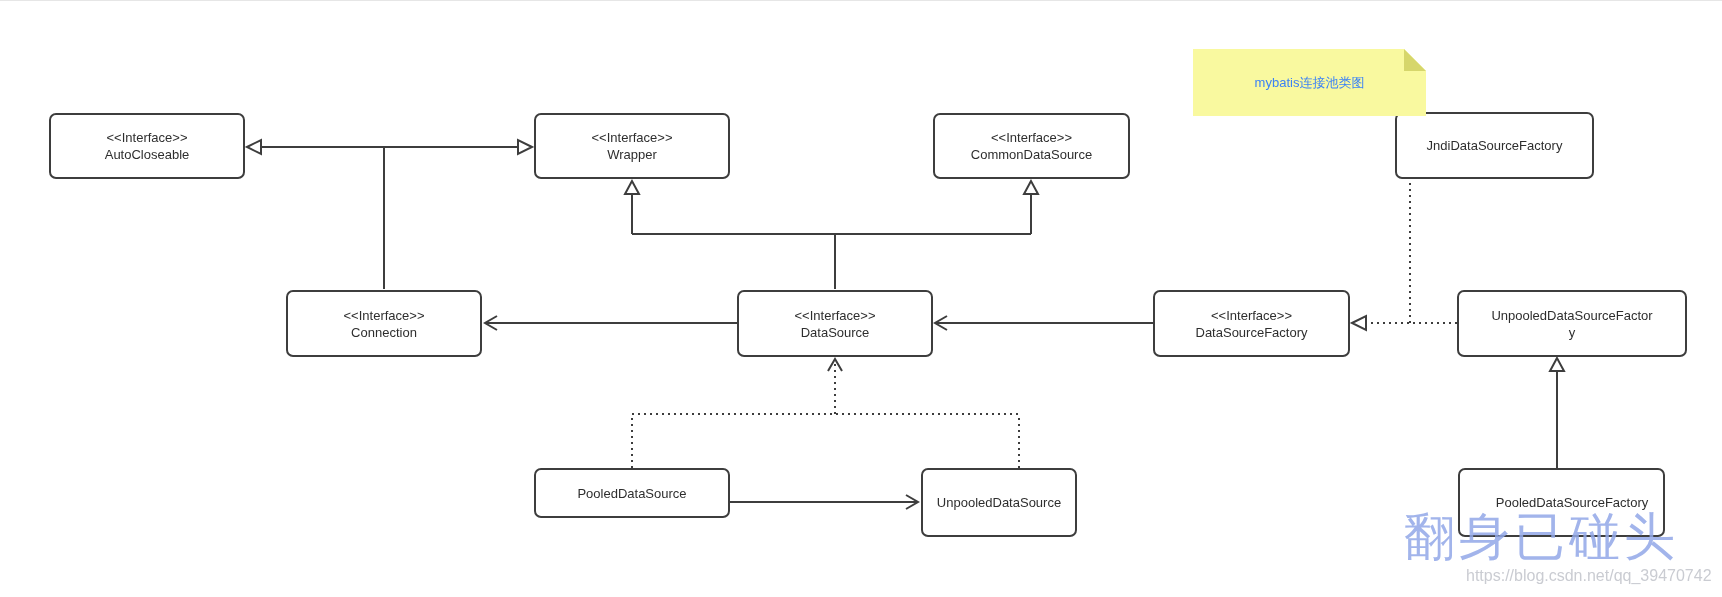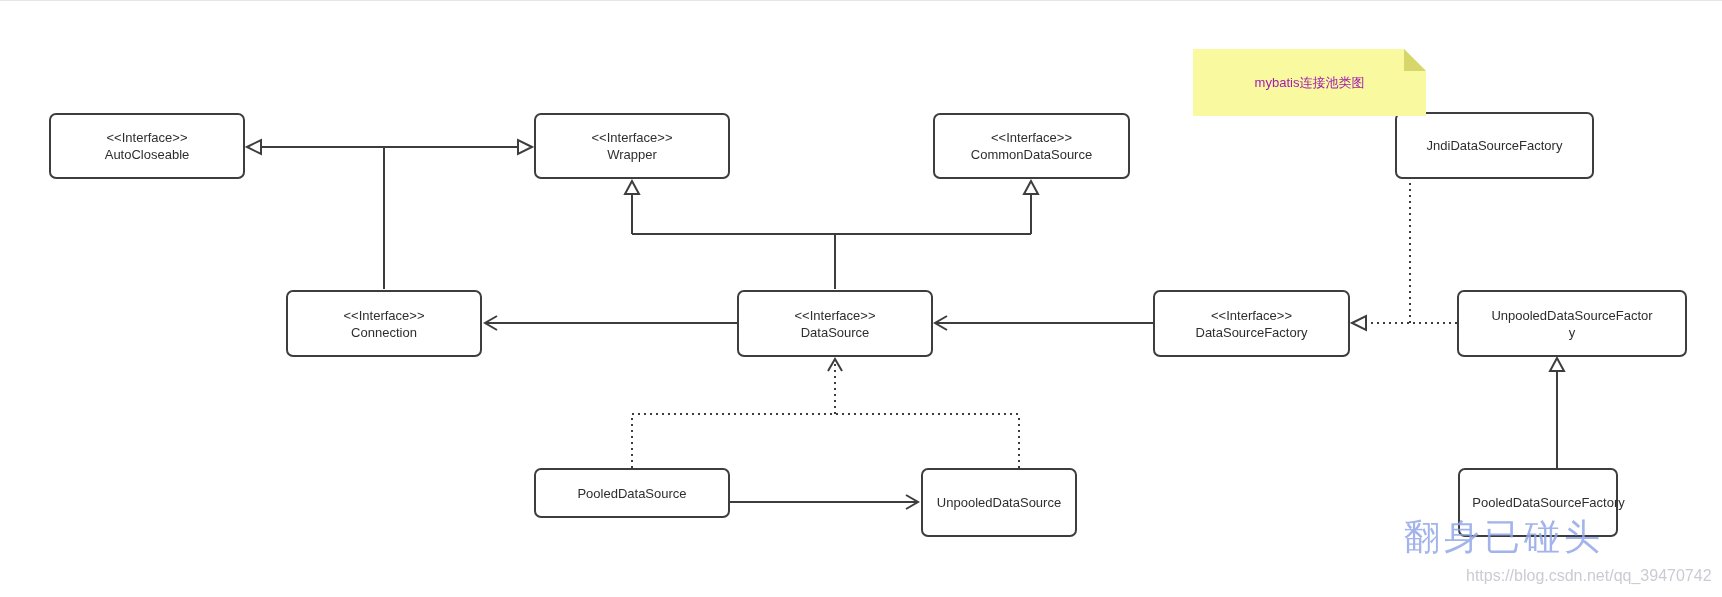--- a/index.html
+++ b/index.html
@@ -35,47 +35,47 @@
   #node-autocloseable              {left:49px;  top:112px; width:196px; height:66px;}
   #node-wrapper                    {left:534px; top:112px; width:196px; height:66px;}
   #node-common-data-source         {left:933px; top:112px; width:197px; height:66px;}
   #node-jndi-data-source-factory   {left:1395px;top:111px; width:199px; height:67px;}
   #node-connection                 {left:286px; top:289px; width:196px; height:67px;}
   #node-data-source                {left:737px; top:289px; width:196px; height:67px;}
   #node-data-source-factory        {left:1153px;top:289px; width:197px; height:67px;}
   #node-unpooled-data-source-factory{left:1457px;top:289px;width:230px; height:67px;}
   #node-pooled-data-source         {left:534px; top:467px; width:196px; height:50px;}
   #node-unpooled-data-source       {left:921px; top:467px; width:156px; height:69px;}
-  #node-pooled-data-source-factory {left:1458px;top:467px; width:160px; height:69px;padding-left:21px;}
+  #node-pooled-data-source-factory {left:1458px;top:467px; width:207px; height:69px;padding-left:21px;}
   #sticky-note{
     position:absolute;left:1193px;top:48px;width:233px;height:67px;
     z-index:2;
   }
   #sticky-note .paper{
     position:absolute;inset:0;
     background:var(--note-fill);
     clip-path:polygon(0 0, 211px 0, 233px 22px, 233px 67px, 0 67px);
   }
   #sticky-note .fold{
     position:absolute;top:0;right:0;width:22px;height:22px;
     background:var(--note-fold);
     clip-path:polygon(0 0, 100% 100%, 0 100%);
   }
   #sticky-note .note-text{
     position:absolute;inset:0;
     display:flex;align-items:center;justify-content:center;
-    font-size:13px;color:#a21caf;
+    font-size:13px;color:#3b82f6;
   }
   #watermark{
     position:absolute;left:1404px;top:508px;width:300px;
     z-index:5;text-align:left;pointer-events:none;
   }
   #watermark .wm-cn{
     font-family:Liberation Serif, serif;
-    font-size:36px;line-height:56px;
+    font-size:51px;line-height:56px;
     letter-spacing:4px;white-space:nowrap;
     color:var(--wm-text);opacity:0.85;
   }
   #watermark .wm-url{
     font-size:16px;line-height:18px;margin-top:2px;margin-left:62px;
     color:var(--wm-url);white-space:nowrap;
   }
 </style>
 </head>
 <body>

